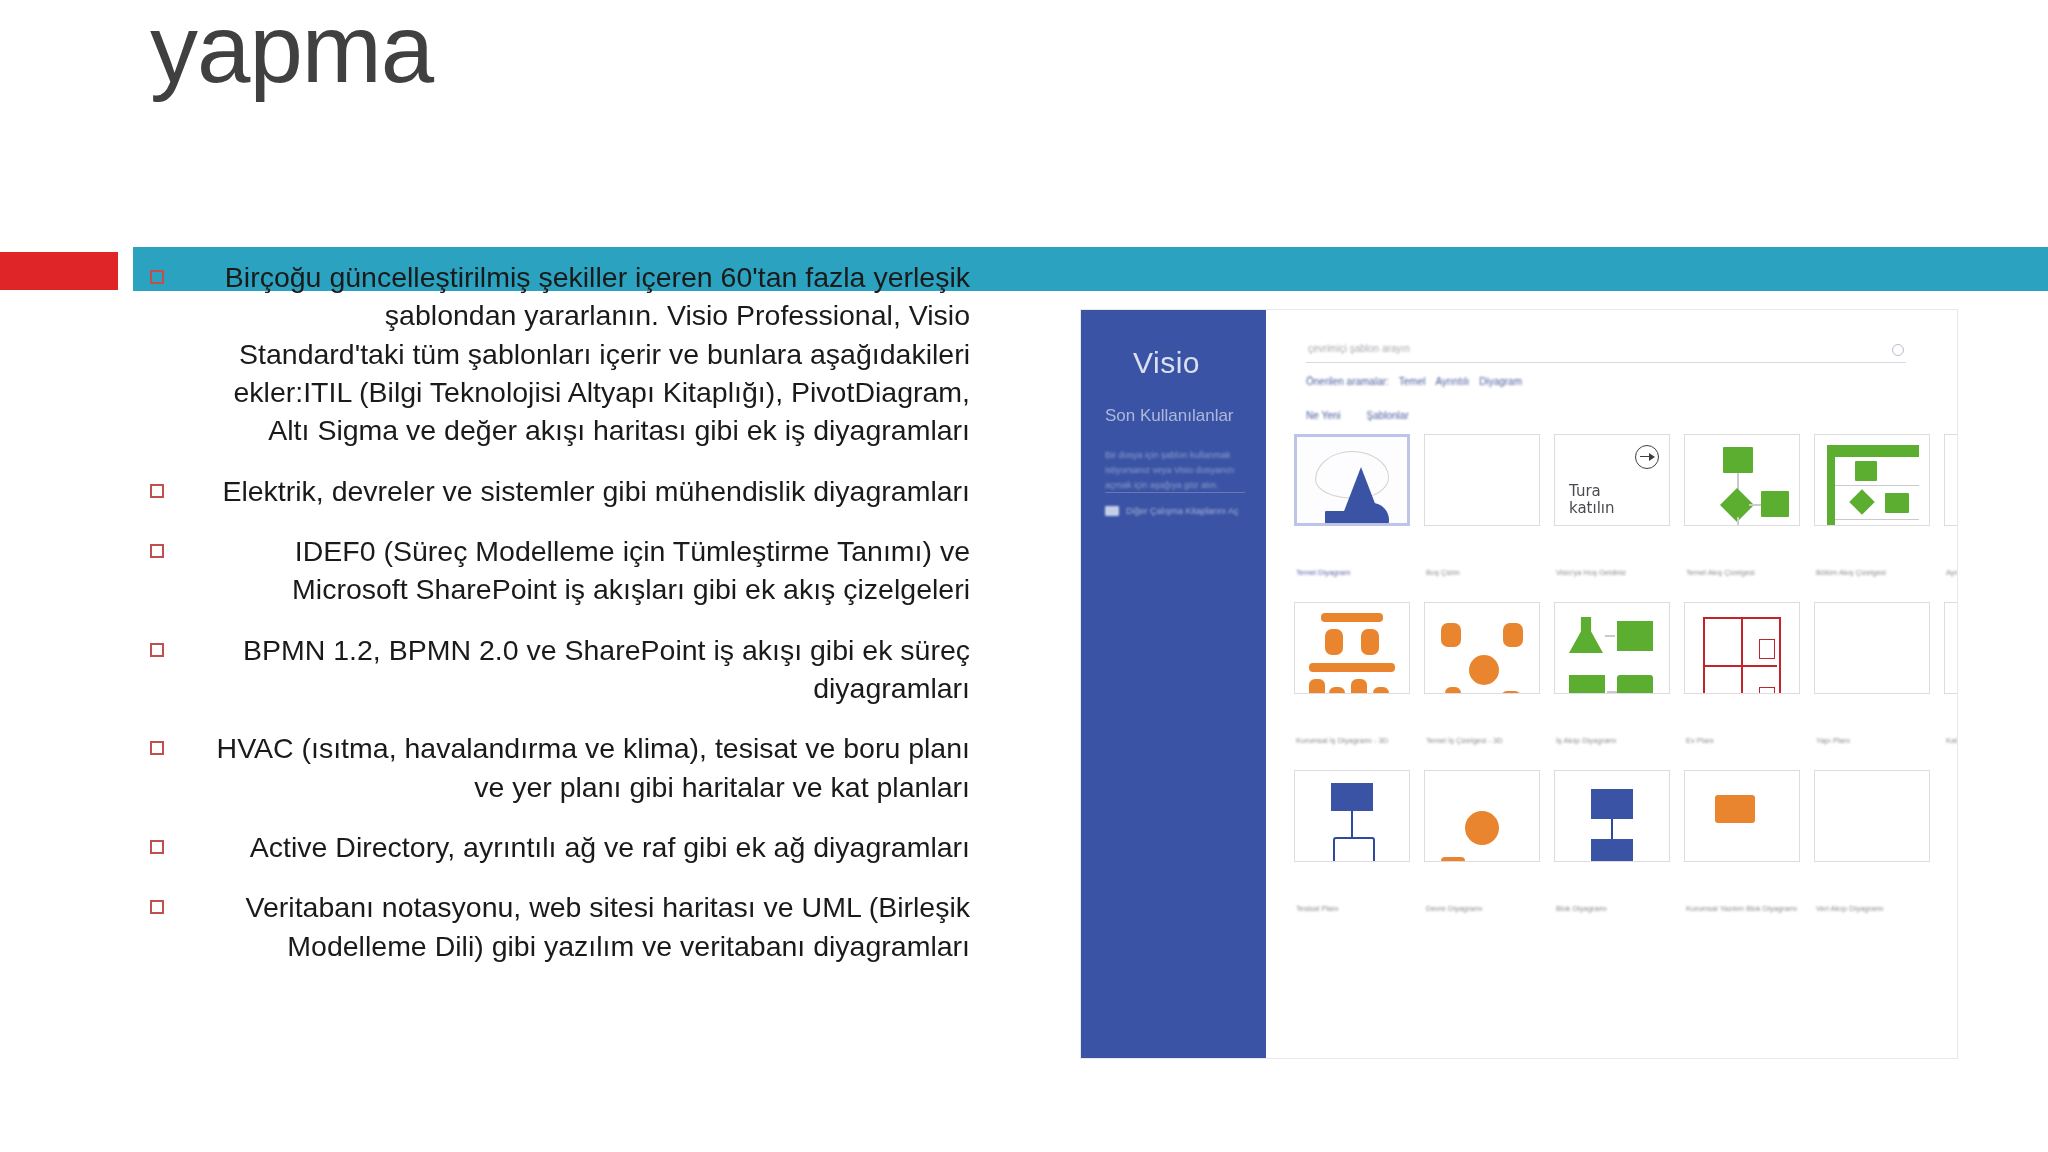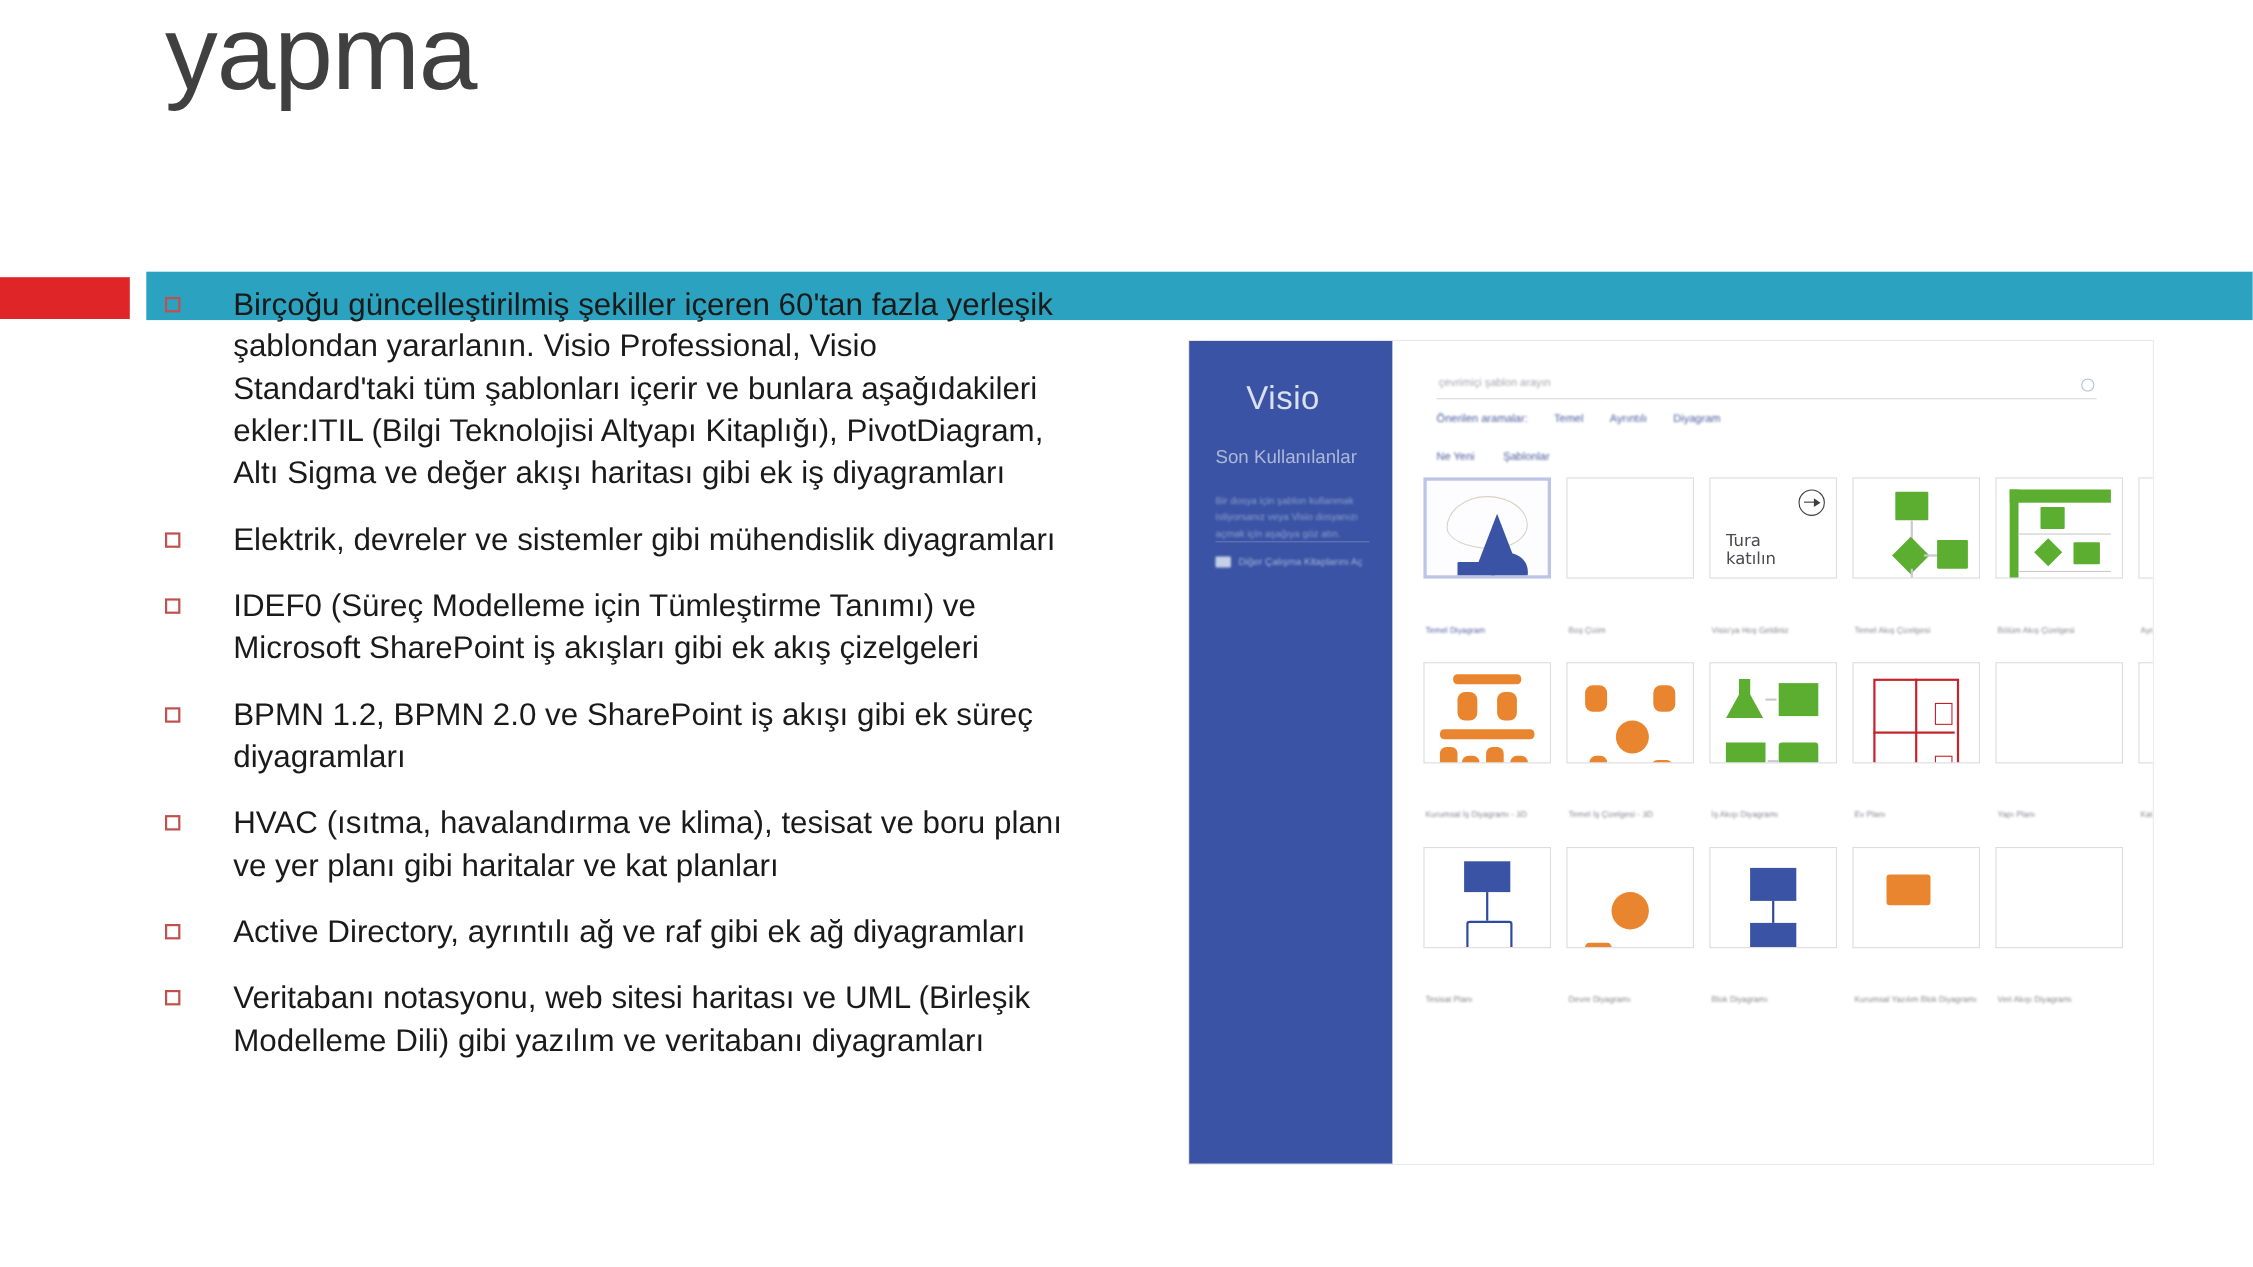--- a/index.html
+++ b/index.html
@@ -68,20 +68,21 @@
     margin-top: 12px;
     margin-right: 48px;
     background: transparent;
   }
   .bullet-text {
     flex: 1 1 auto;
     font-size: 28.5px;
     line-height: 1.345;
     color: #1a1a1a;
     font-weight: 400;
+    text-align: right;
   }
 
   
   #visio-screenshot {
     position: absolute;
     left: 1081px;
     top: 310px;
     width: 876px;
     height: 748px;
     background: #ffffff;
@@ -185,21 +186,21 @@
     width: 10px; height: 10px;
     border: 1.4px solid #9aa0b8;
     border-radius: 50%;
     opacity: 0.7;
   }
   #visio-suggest-row {
     position: absolute;
     left: 40px;
     top: 66px;
     display: flex;
-    gap: 24px;
+    gap: 10px;
     filter: blur(0.9px);
   }
   #visio-suggest-row .sug {
     font-size: 10px;
     color: #4a5b9c;
   }
   #visio-cat-row {
     position: absolute;
     left: 40px;
     top: 100px;

